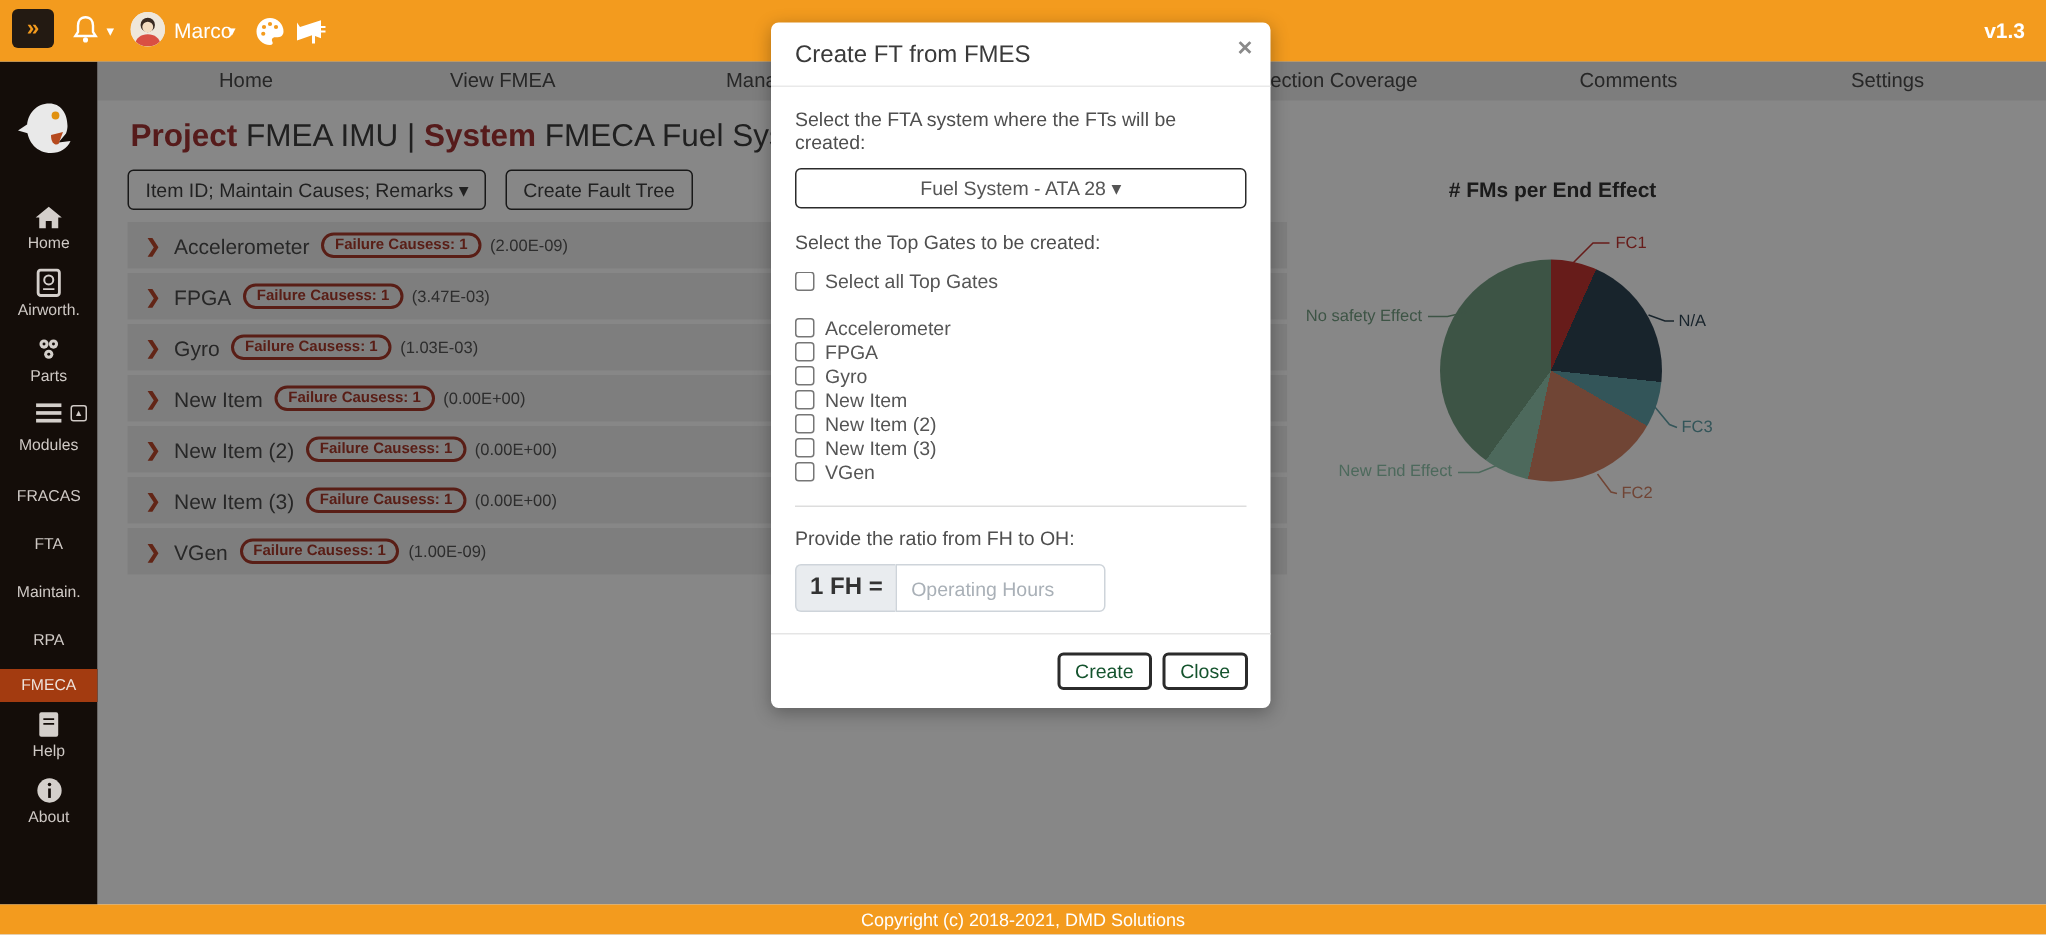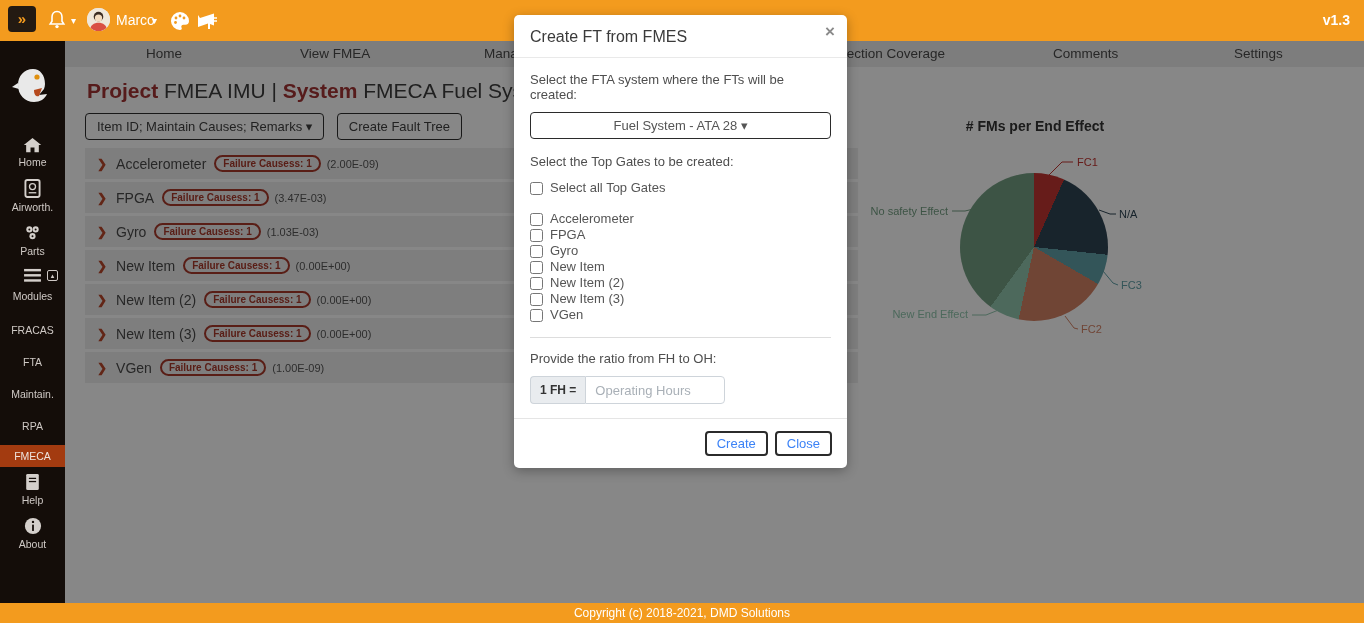--- a/index.html
+++ b/index.html
@@ -62,33 +62,33 @@
   .backdrop { position:absolute; left:65px; top:41px; right:0; height:562px; background:rgba(0,0,0,0.47); z-index:60; }
   .modal { position:absolute; left:514px; top:15px; width:333px; background:#fff; border-radius:5px; z-index:100;
     box-shadow:0 3px 12px rgba(0,0,0,0.3); }
   .modal-header { padding:13px 16px 11px 16px; border-bottom:1px solid #e9e9e9; position:relative; }
   .modal-title { font-size:16px; color:#3a3a3a; font-weight:500; }
   .modal-close { position:absolute; right:12px; top:8px; color:#8a8a8a; font-size:17px; font-weight:bold; cursor:pointer; line-height:1; }
   .modal-body { padding:14px 16px 2px 16px; }
   .m-label { font-size:13px; color:#4e4e4e; margin-bottom:10px; }
   .dropdown-btn { width:100%; border:1px solid #2b2b2b; border-radius:4px; background:#fff; color:#555;
     font-size:13px; padding:5px 0; text-align:center; margin-bottom:15px; cursor:pointer; font-family:inherit; }
-  .chk-row { display:flex; align-items:flex-end; font-size:13px; color:#555; height:16px; cursor:pointer; }
+  .chk-row { display:flex; align-items:center; font-size:13px; color:#555; height:16px; cursor:pointer; }
   .chk-row input { width:13px; height:13px; margin-right:7px; cursor:pointer; }
   .selectall { margin-bottom:15px; }
   .gates .chk-row { margin-bottom:0; }
   .m-hr { border:none; border-top:1px solid #ddd; margin:15px 0 13px 0; }
   .input-group { display:flex; margin-bottom:12px; }
   .ig-prefix { background:#e9ecef; border:1px solid #ced4da; border-right:none; border-radius:4px 0 0 4px;
-    font-size:12px; font-weight:bold; color:#333; padding:6px 9px; }
+    font-size:16px; font-weight:bold; color:#333; padding:6px 9px; }
   .ig-input { border:1px solid #ced4da; border-radius:0 4px 4px 0; font-size:13px; padding:5px 9px; width:140px;
     color:#444; font-family:inherit; outline:none; }
   .ig-input::placeholder { color:#a9b0b7; }
   .modal-footer { border-top:1px solid #e5e5e5; padding:12px 15px; display:flex; justify-content:flex-end; gap:7px; }
-  .m-btn { border:2px solid #2b2b2b; border-radius:4px; background:#fff; color:#3b82f6; font-size:13px;
+  .m-btn { border:2px solid #2b2b2b; border-radius:4px; background:#fff; color:#14532d; font-size:13px;
     padding:3px 10px; cursor:pointer; font-family:inherit; }
 
   
   .footer { position:absolute; left:0; right:0; bottom:0; height:20px; background:#F39B1E; z-index:70;
     color:#fff; font-size:12px; text-align:center; line-height:20px; }
 </style>
 </head>
 <body>
 
 <div class="app">

